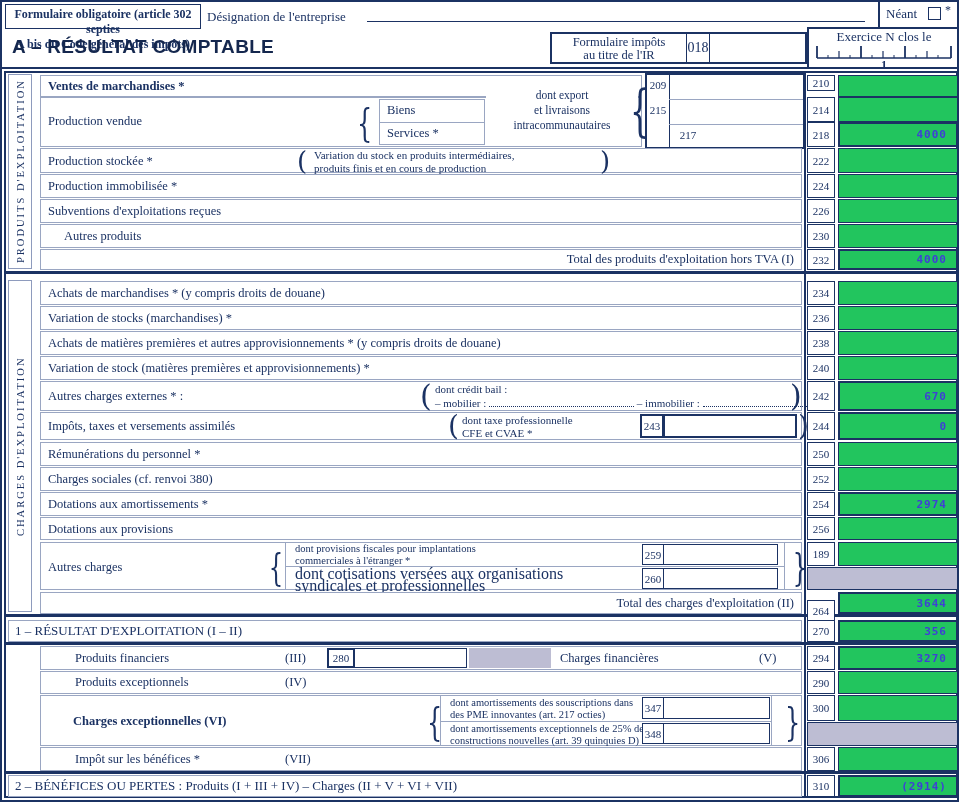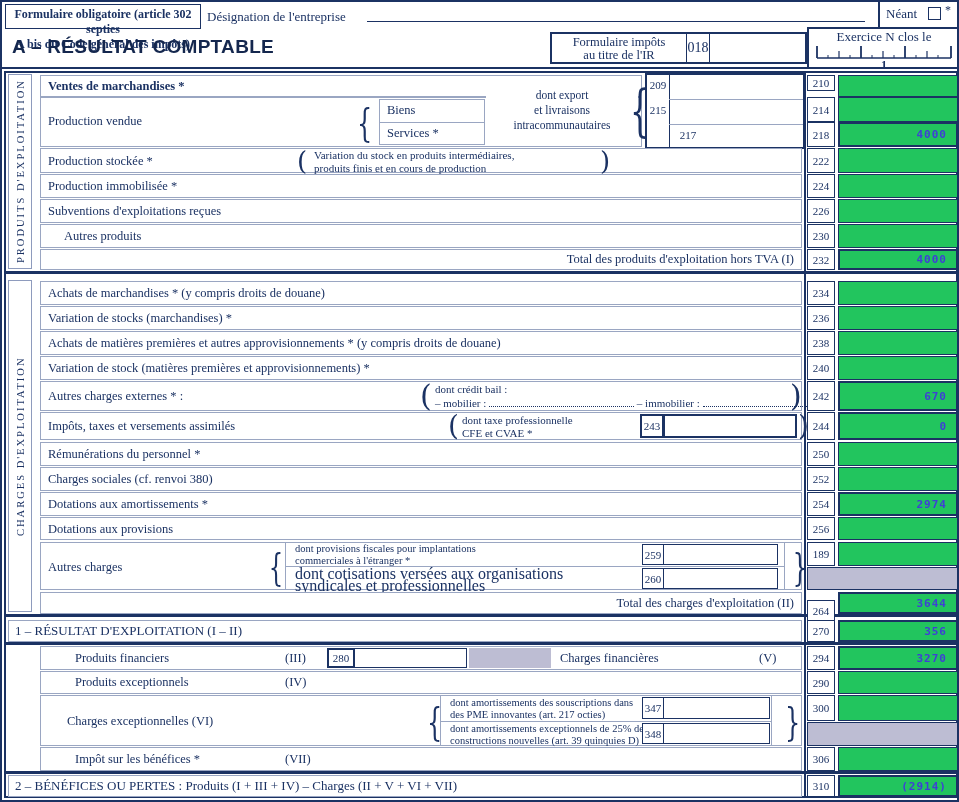--- a/index.html
+++ b/index.html
@@ -341,21 +341,21 @@
 
   <div class="rowbox" style="left:38px;top:669px;width:762px;height:23px;"></div>
   <div class="lbl" style="left:73px;top:673px;">Produits exceptionnels</div>
   <div class="lbl" style="left:283px;top:673px;">(IV)</div>
   <div class="codebox" style="left:805px;top:669px;width:28px;height:23px;">
       <span>290</span>
     </div>
   <div class="valbox" style="left:836px;top:669px;width:120px;height:23px;"></div>
 
   <div class="rowbox" style="left:38px;top:693px;width:762px;height:51px;"></div>
-  <div class="lbl" style="left:65px;top:712px;">Charges exceptionnelles (VI)</div>
+  <div class="lbl" style="left:71px;top:712px;font-weight:bold;">Charges exceptionnelles (VI)</div>
   <div class="glyph g-lb" style="left:420px;top:697px;font-size:40px;line-height:44px;transform:scaleX(.6);"></div>
   <div class="innerbox" style="left:438px;top:693px;width:332px;height:51px;"></div>
   <div class="abs" style="left:438px;top:719px;width:332px;height:1px;background:#9aa6c2;"></div>
   <div class="note" style="left:448px;top:695px;font-size:10.5px;line-height:11.5px;">
     <div>dont amortissements des souscriptions dans</div>
     <div>des PME innovantes (art. 217 octies)</div>
   </div>
   <div class="codebox" style="left:640px;top:695px;width:22px;height:22px;">
       <span>347</span>
     </div>

